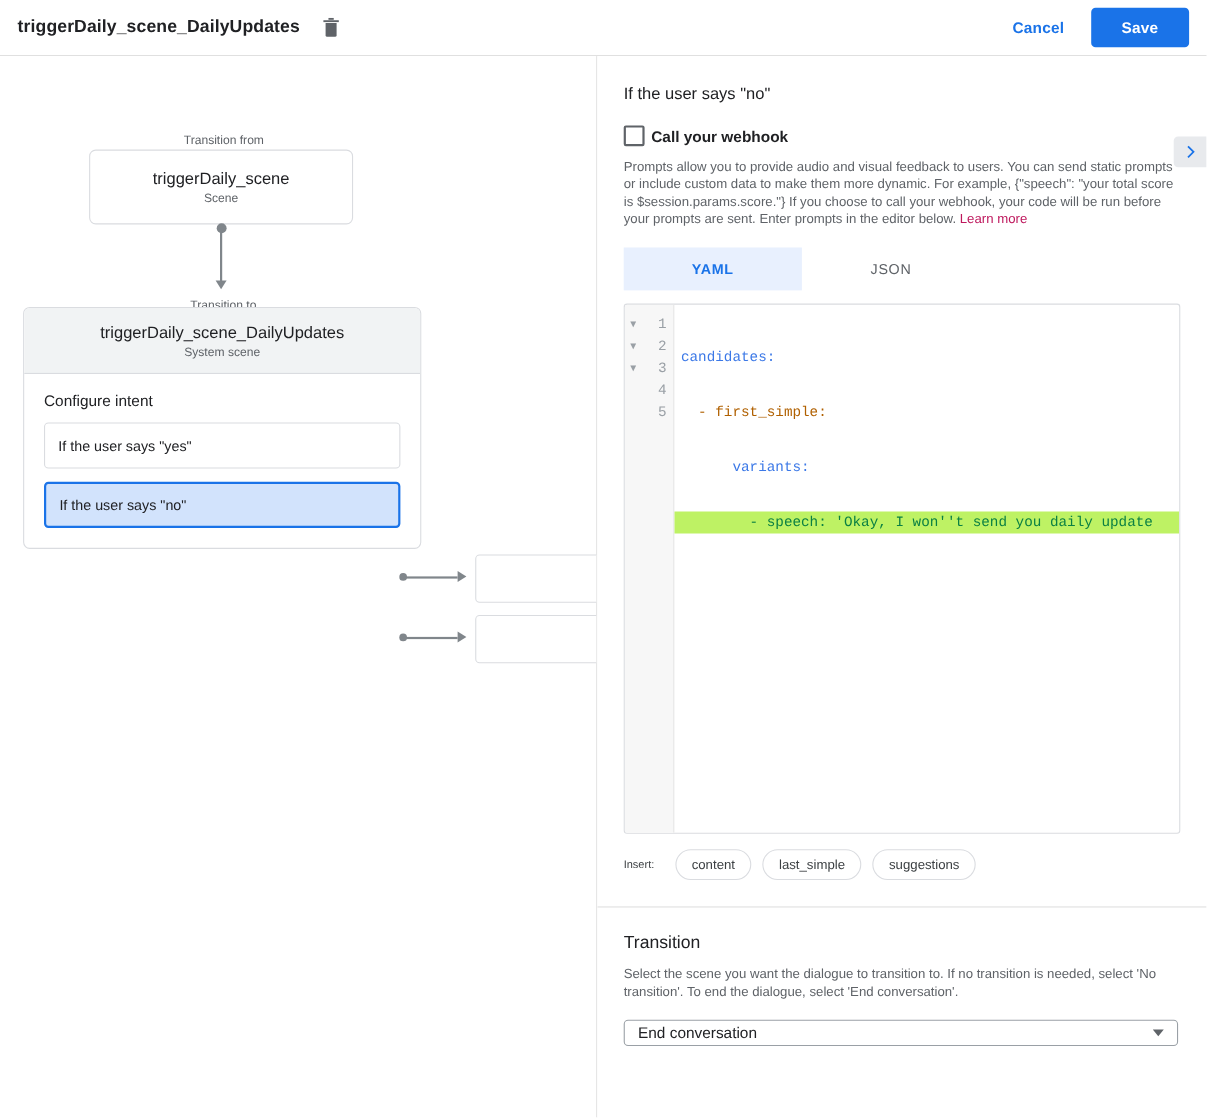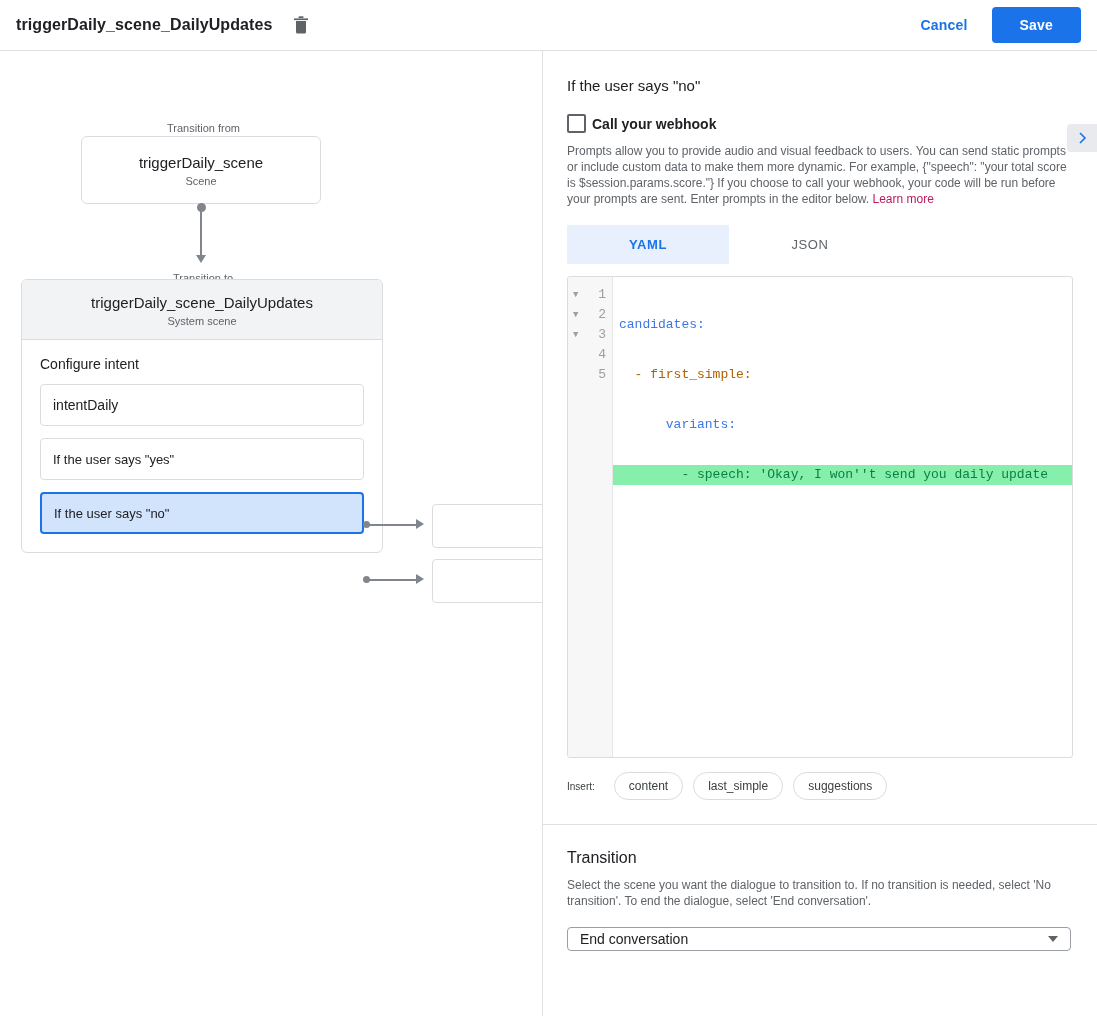--- a/index.html
+++ b/index.html
@@ -338,21 +338,21 @@
   .code {
     flex: 1;
     font-family: "Liberation Mono", monospace;
     font-size: 13px;
     padding-top: 8px;
     overflow: hidden;
     white-space: pre;
     position: relative;
   }
   .code-row { height: 20px; line-height: 20px; padding-left: 6px; }
-  .code-row.hl { background: #86efac; }
+  .code-row.hl { background: #bef264; }
   .tok-key { color: #3b78e7; }
   .tok-key2 { color: #b06000; }
   .tok-str { color: #0b8043; }
 
   .insert-row {
     display: flex;
     align-items: center;
     padding: 0 24px;
     margin-top: 14px;
   }
@@ -440,21 +440,20 @@
     <div class="arrow-down" style="left:196px; top:204px;"></div>
 
     <div class="node-label" style="left:167px; top:221px;">Transition to</div>
 
     <div class="card-to">
       <div class="card-to-header">
         <div class="t1">triggerDaily_scene_DailyUpdates</div>
         <div class="t2">System scene</div>
       </div>
       <div class="section-title">Configure intent</div>
-      <div class="field-box">intentDaily</div>
       <div class="cond-box">If the user says "yes"</div>
       <div class="cond-box selected">If the user says "no"</div>
       <div class="card-to-pad"></div>
     </div>
 
     <div class="conn-dot" style="left:363px; top:470px;"></div>
     <div class="edge-line" style="left:368px; top:473px; width:48px; height:2px;"></div>
     <div class="arrow-right" style="left:416px; top:468px;"></div>
     <div class="stub-card" style="left:432px; top:453px;"></div>
 

